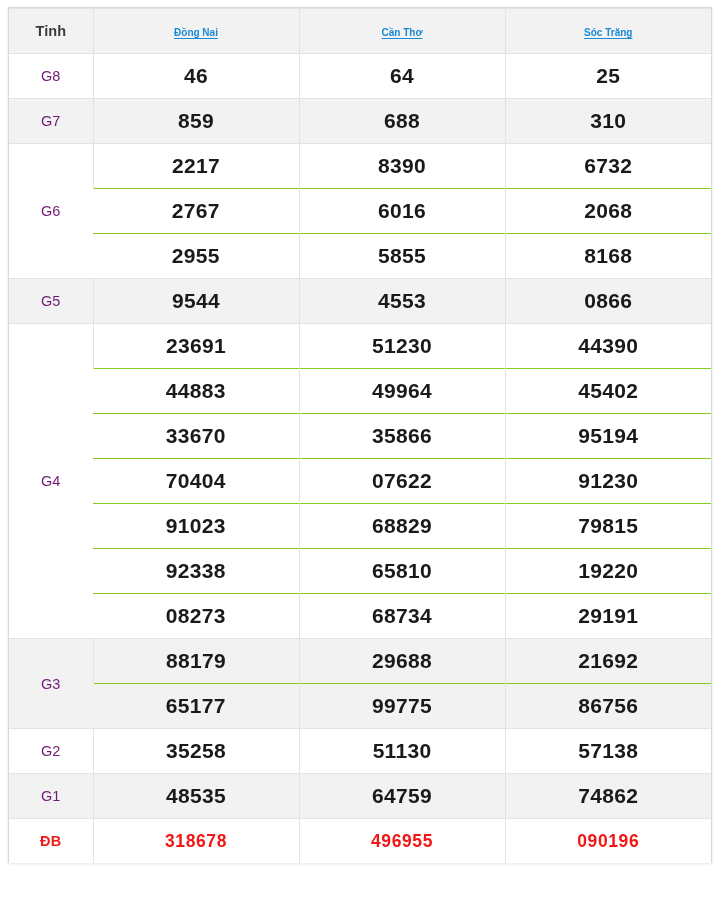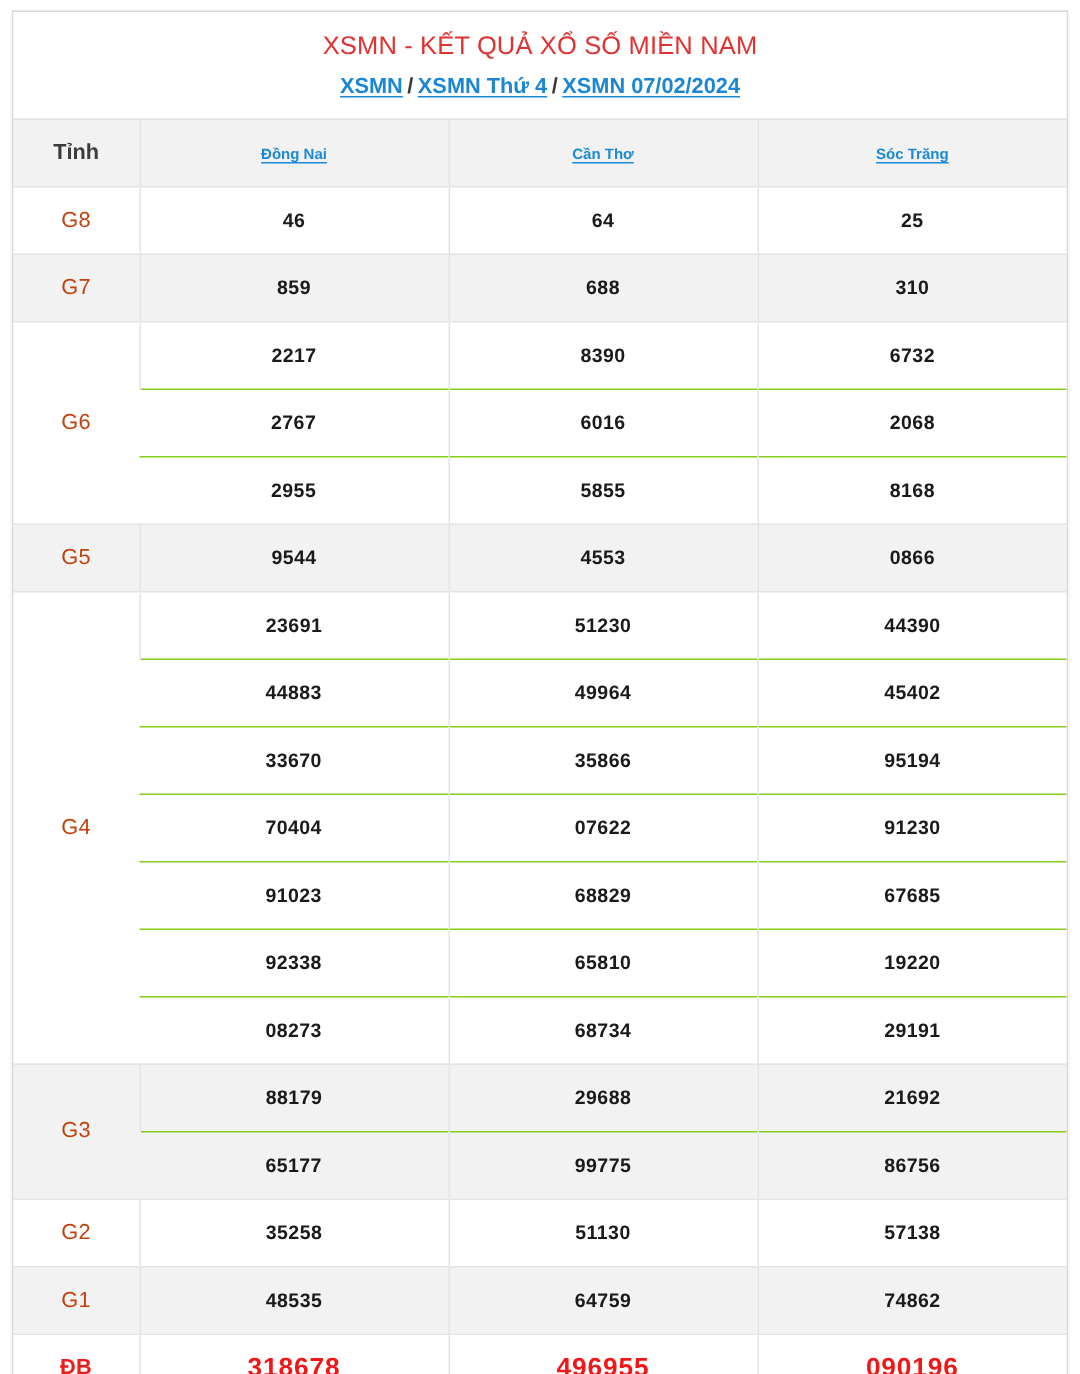--- a/index.html
+++ b/index.html
@@ -102,34 +102,34 @@
   thead th a.prov {
     color: #1b8ad6;
     text-decoration: underline;
     text-underline-offset: 2px;
     font-size: 10px;
     font-weight: bold;
   }
 
   
   td.glabel {
-    color: #c2410c;
+    color: #701a75;
     font-size: 14.5px;
     font-weight: 400;
     letter-spacing: 0.2px;
   }
   td.glabel.db {
     color: #ef1c1c;
     font-weight: bold;
   }
 
   
   td.num {
     color: #1a1a1a;
-    font-size: 13px;
+    font-size: 21px;
     font-weight: bold;
     letter-spacing: 0.3px;
     height: 44px;
   }
   td.num.db {
     color: #f21616;
     font-size: 17.5px;
     letter-spacing: 0.6px;
   }
 
@@ -140,24 +140,20 @@
   
   tr.sub-mid td.num { border-top: 1px solid #84cc16; }
   tr.sub-first td.num { border-top: 1px solid #e3e3e3; }
 </style>
 </head>
 <body>
 
 <div class="page">
   <div class="card">
 
-    <div class="card-head">
-      <div class="title">XSMN - KẾT QUẢ XỔ SỐ MIỀN NAM</div>
-      <div class="breadcrumb"><a href="#">XSMN</a><span class="sep">/</span><a href="#">XSMN Thứ 4</a><span class="sep">/</span><a href="#">XSMN 07/02/2024</a></div>
-    </div>
 
     <table class="results">
       <colgroup>
         <col class="c-label">
         <col class="c-prov">
         <col class="c-prov">
         <col class="c-prov">
       </colgroup>
       <thead>
         <tr>
@@ -219,21 +215,21 @@
             <td class="num">95194</td>
           </tr>
           <tr class="plain sub-mid">
             <td class="num">70404</td>
             <td class="num">07622</td>
             <td class="num">91230</td>
           </tr>
           <tr class="plain sub-mid">
             <td class="num">91023</td>
             <td class="num">68829</td>
-            <td class="num">67685</td>
+            <td class="num">79815</td>
           </tr>
           <tr class="plain sub-mid">
             <td class="num">92338</td>
             <td class="num">65810</td>
             <td class="num">19220</td>
           </tr>
           <tr class="plain sub-mid">
             <td class="num">08273</td>
             <td class="num">68734</td>
             <td class="num">29191</td>

